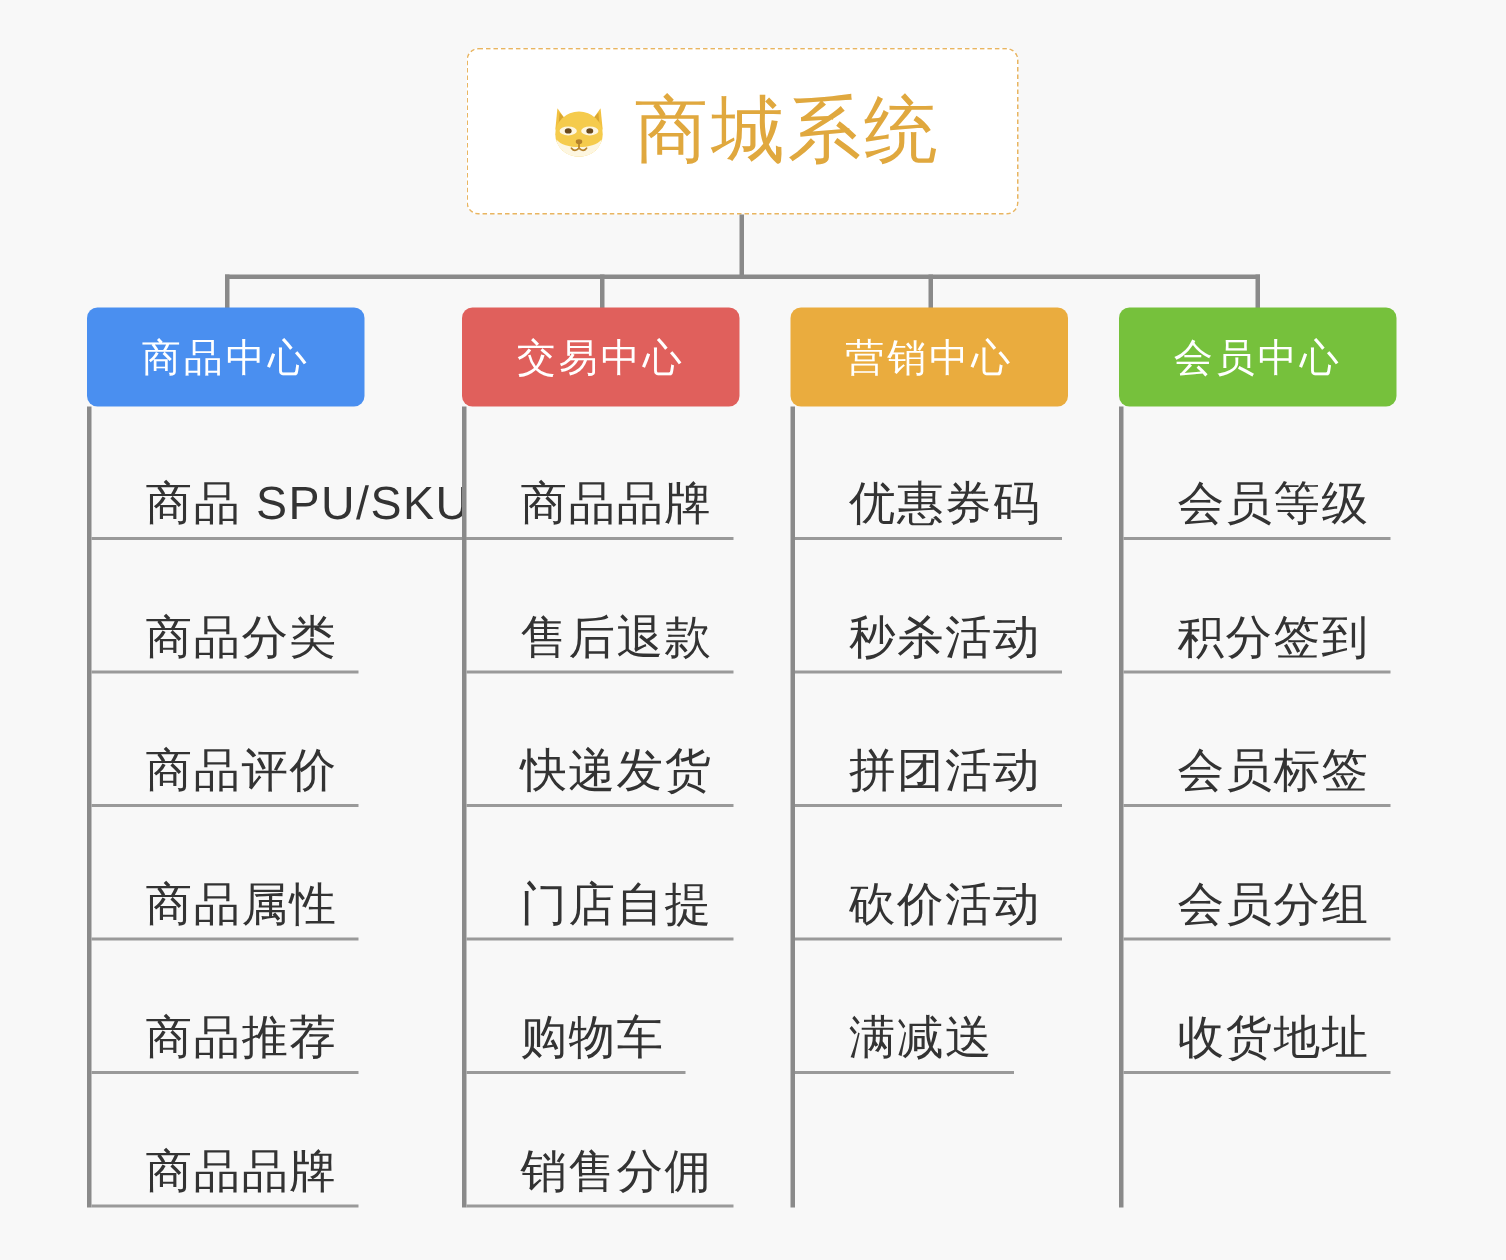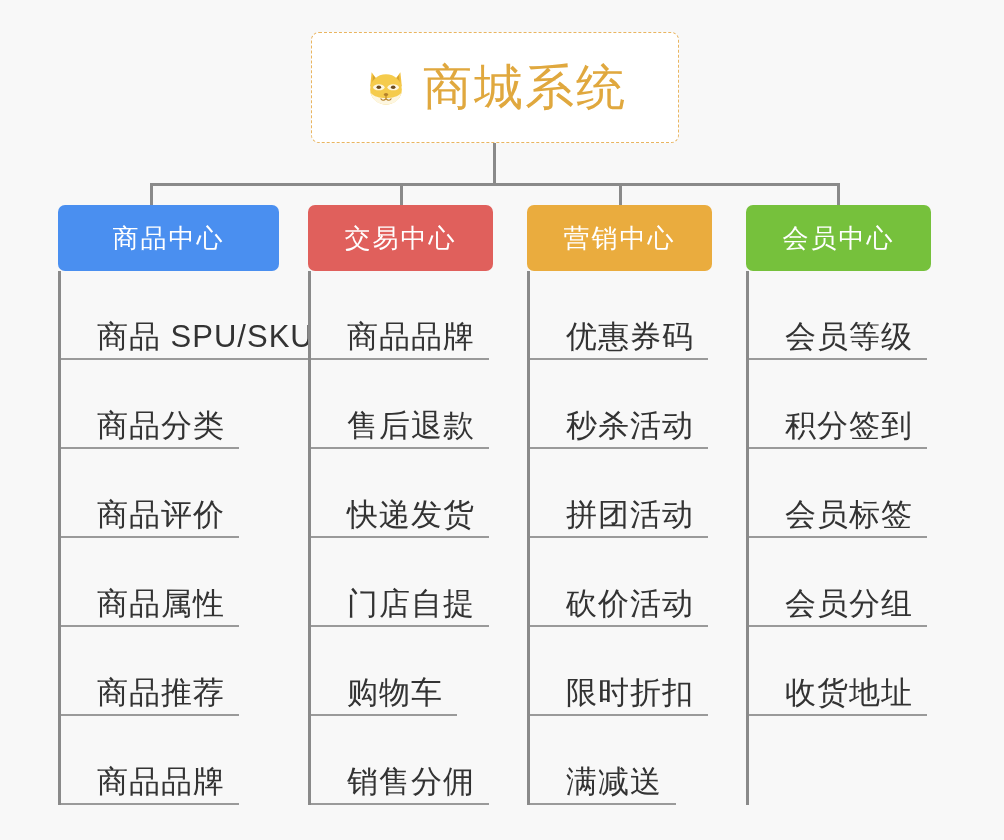--- a/index.html
+++ b/index.html
@@ -92,21 +92,21 @@
   </div>
 
   <div class="conn conn-v-root" style="background: rgb(138, 138, 138);"></div>
   <div class="conn conn-h" style="background: rgb(138, 138, 138);"></div>
   <div class="conn conn-v-col" style="left: 150px; background: rgb(138, 138, 138);"></div>
   <div class="conn conn-v-col" style="left: 400px; background: rgb(138, 138, 138);"></div>
   <div class="conn conn-v-col" style="left: 619px; background: rgb(138, 138, 138);"></div>
   <div class="conn conn-v-col" style="left: 837px; background: rgb(138, 138, 138);"></div>
 
   <div class="column" id="col-0" style="left:58px;">
-    <div class="col-header" style="background: rgb(74, 143, 240); width: 221px;">
+    <div class="col-header" style="background: rgb(74, 143, 240); width: 185px;">
       <span>商品中心</span>
     </div>
     <div class="col-body">
       <div class="trunk" style="background: rgb(138, 138, 138); height: 534px;"></div>
       <div class="leaf">
           <div class="leaf-inner"><span class="leaf-label">商品 SPU/SKU</span></div>
         </div>
       <div class="leaf">
           <div class="leaf-inner"><span class="leaf-label">商品分类</span></div>
         </div>
@@ -164,23 +164,20 @@
       <div class="leaf">
           <div class="leaf-inner"><span class="leaf-label">秒杀活动</span></div>
         </div>
       <div class="leaf">
           <div class="leaf-inner"><span class="leaf-label">拼团活动</span></div>
         </div>
       <div class="leaf">
           <div class="leaf-inner"><span class="leaf-label">砍价活动</span></div>
         </div>
       <div class="leaf">
-          <div class="leaf-inner"><span class="leaf-label">限时折扣</span></div>
-        </div>
-      <div class="leaf">
           <div class="leaf-inner"><span class="leaf-label">满减送</span></div>
         </div>
     </div>
   </div>
 
   <div class="column" id="col-3" style="left:746px;">
     <div class="col-header" style="background: rgb(118, 193, 60); width: 185px;">
       <span>会员中心</span>
     </div>
     <div class="col-body">

